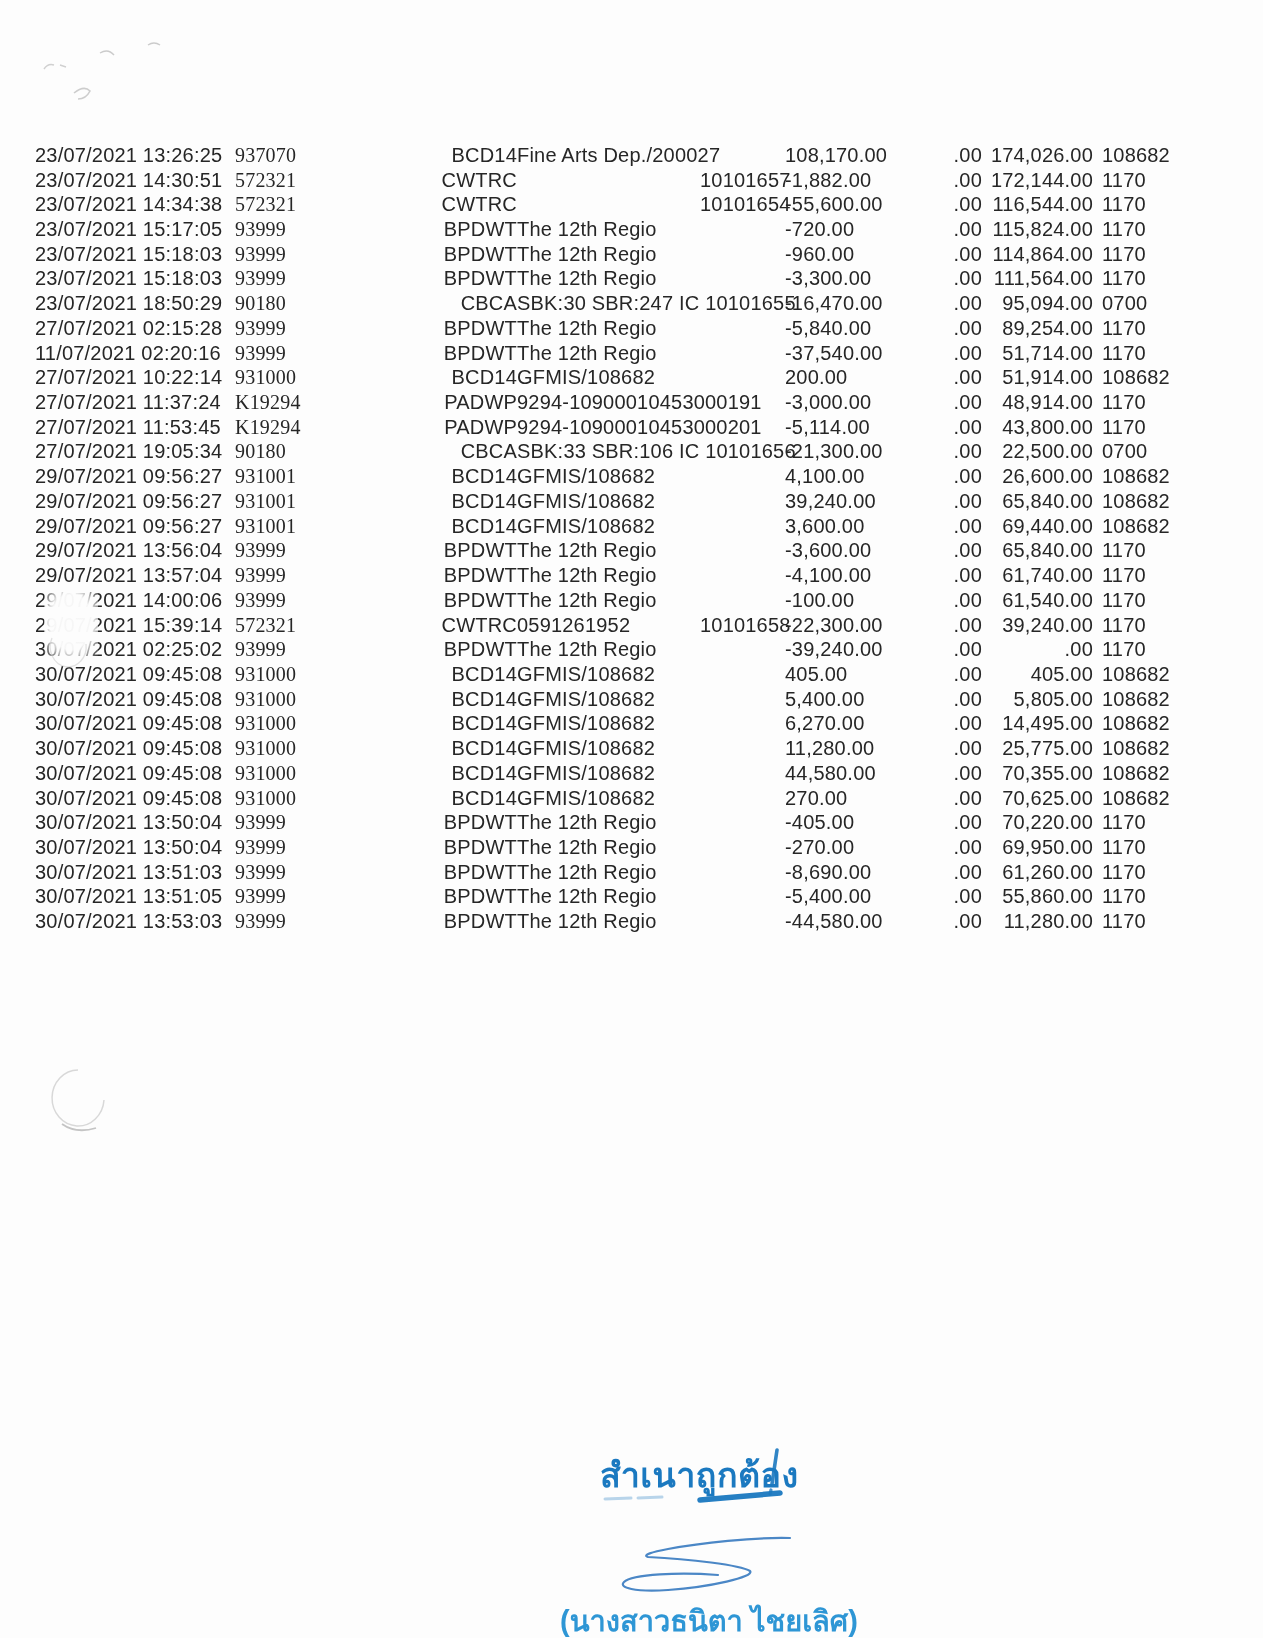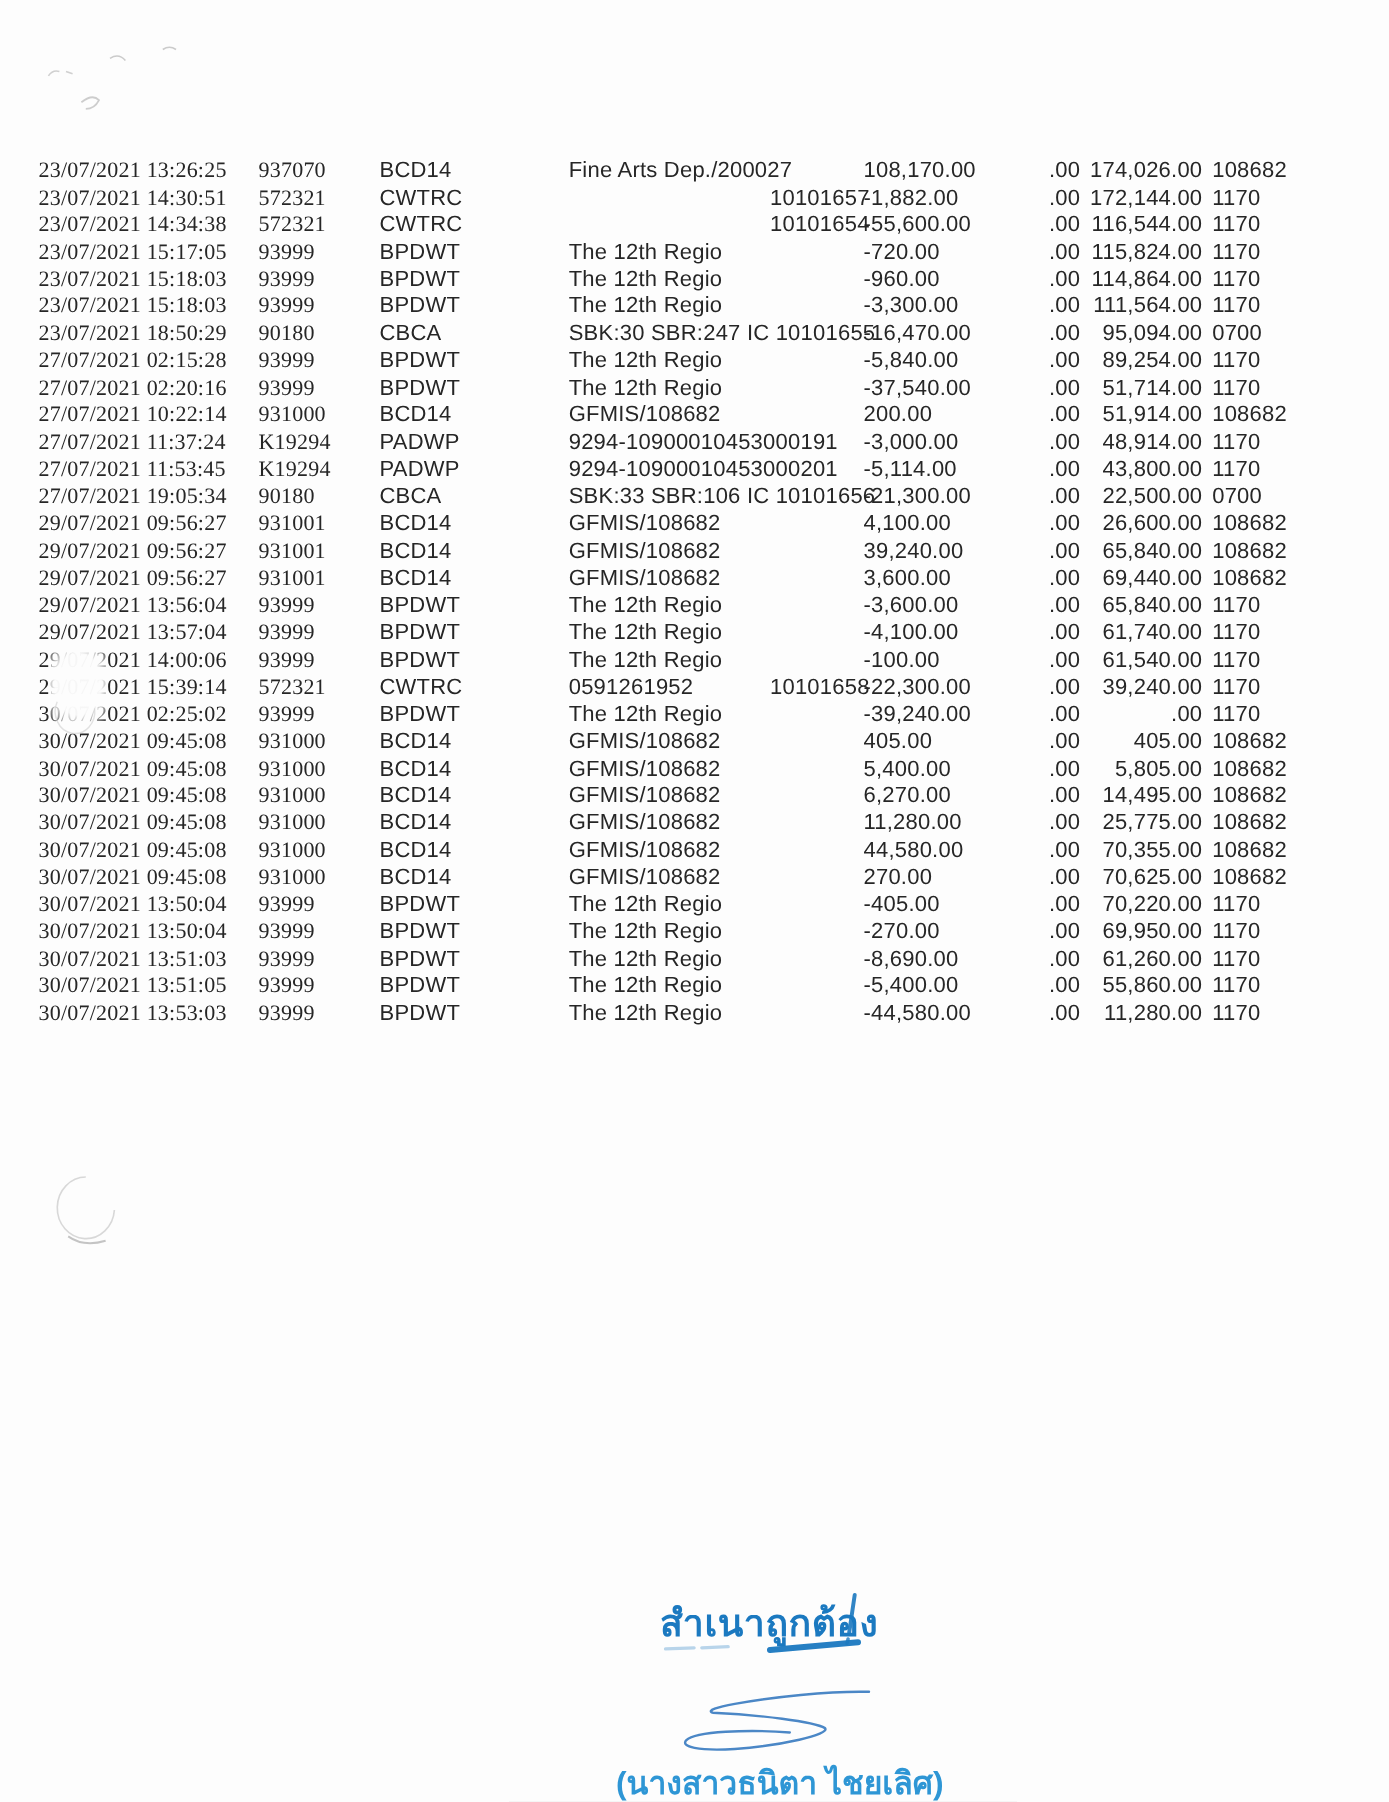--- a/index.html
+++ b/index.html
@@ -20,23 +20,23 @@
   }
   .txn-row{
     display:grid;
     grid-template-columns:200px 110px 172px 183px 85px 150px 47px 111px 75px;
     height:24.72px;
     align-items:center;
     font-size:20px;
     letter-spacing:0.2px;
     white-space:nowrap;
   }
-  .c-datetime{text-align:left;font-family:Liberation Serif, serif;}
+  .c-datetime{text-align:left;}
   .c-code{text-align:left;font-family:Liberation Serif, serif;}
-  .c-type{text-align:left;}
+  .c-type{text-align:right;}
   .c-desc{text-align:left;overflow:visible;}
   .c-ref{text-align:right;}
   .c-amount{text-align:left;}
   .c-cents{text-align:right;}
   .c-balance{text-align:right;}
   .c-branch{text-align:left;padding-left:9px;}
   
   .pencil-marks{position:absolute;left:30px;top:35px;}
   .smudge{
     position:absolute;left:44px;top:586px;width:54px;height:72px;
@@ -156,21 +156,21 @@
         <span class="c-code">93999</span>
         <span class="c-type">BPDWT</span>
         <span class="c-desc">The 12th Regio</span>
         <span class="c-ref"></span>
         <span class="c-amount">-5,840.00</span>
         <span class="c-cents">.00</span>
         <span class="c-balance">89,254.00</span>
         <span class="c-branch">1170</span>
       </div>
       <div class="txn-row">
-        <span class="c-datetime">27/07/2021 02:20:16</span>
+        <span class="c-datetime">11/07/2021 02:20:16</span>
         <span class="c-code">93999</span>
         <span class="c-type">BPDWT</span>
         <span class="c-desc">The 12th Regio</span>
         <span class="c-ref"></span>
         <span class="c-amount">-37,540.00</span>
         <span class="c-cents">.00</span>
         <span class="c-balance">51,714.00</span>
         <span class="c-branch">1170</span>
       </div>
       <div class="txn-row">

